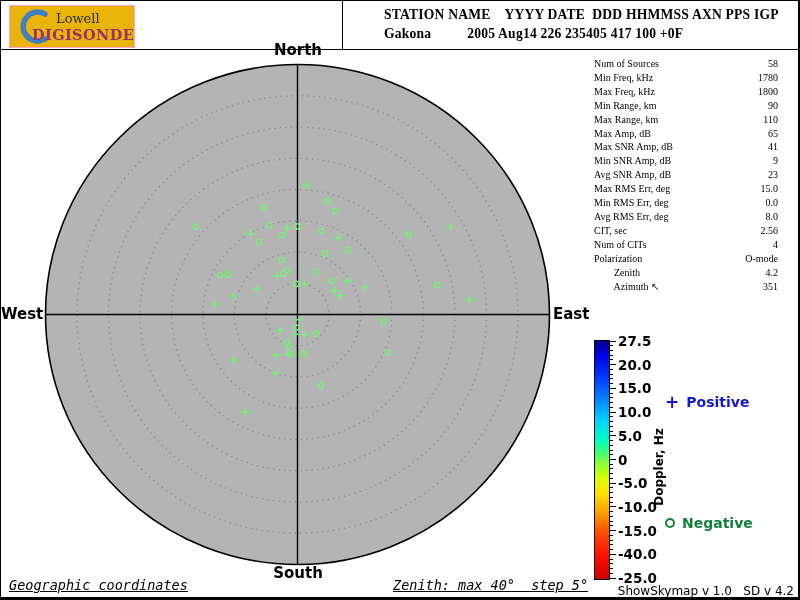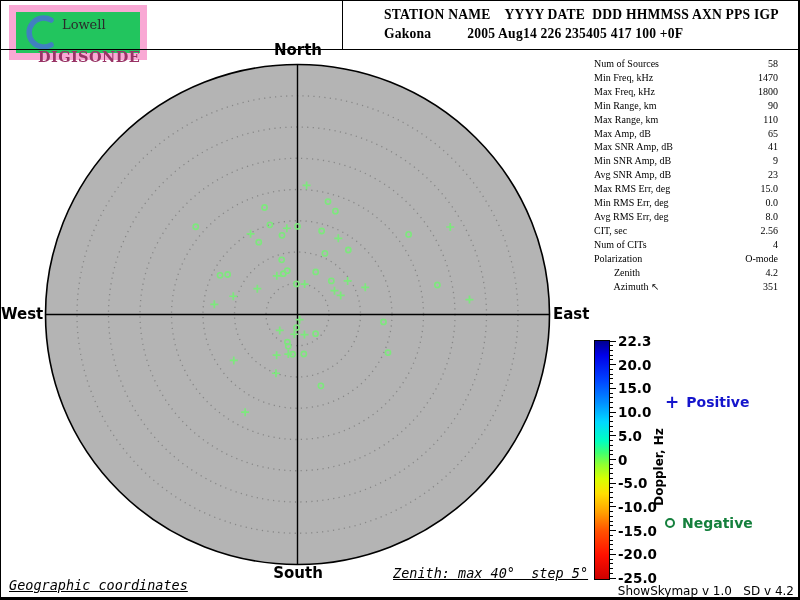--- a/index.html
+++ b/index.html
@@ -4,21 +4,21 @@
 <style>
   html,body{margin:0;padding:0;background:#fff;}
   .win{position:relative;width:797px;height:596px;border:1px solid #000;border-bottom-width:3px;border-right-width:2px;background:#fff;overflow:hidden;font-family:"DejaVu Sans",sans-serif;color:#000;}
   
   .hdr-sep{position:absolute;left:0;top:48px;width:100%;height:1px;background:#000;}
   .hdr-vdiv{position:absolute;left:341px;top:0;width:1px;height:48px;background:#000;}
   .hdr-line{position:absolute;left:383px;font-family:Liberation Serif, serif;font-weight:bold;font-size:13.6px;white-space:pre;letter-spacing:0.2px;}
   .hdr1{top:6px;}
   .hdr2{top:25px;}
   
-  .logo{position:absolute;left:8px;top:4px;width:124px;height:41px;border:7px solid #f9a8d4;background:#22c55e;}
+  .logo{position:absolute;left:8px;top:4px;width:124px;height:41px;border:1px solid #f9a8d4;background:#eab308;}
   .logo-lowell{position:absolute;left:46px;top:5px;font-family:"DejaVu Serif",serif;font-size:13px;color:#2b2b2b;}
   .logo-digi{position:absolute;left:22px;top:20px;font-family:"DejaVu Serif",serif;font-weight:bold;font-size:14.5px;letter-spacing:0.4px;}
   
   .compass{position:absolute;font-weight:bold;font-size:15px;}
   .north{left:247px;top:40px;width:100px;text-align:center;}
   .south{left:247px;top:563px;width:100px;text-align:center;}
   .west {left:0px;top:304px;width:42px;text-align:right;}
   .east {left:552px;top:304px;width:60px;text-align:left;}
   
   .stats{position:absolute;left:593px;top:56px;width:184px;font-family:Liberation Serif, serif;font-size:10px;line-height:13.9px;}
@@ -32,34 +32,34 @@
   .dop-label{position:absolute;left:658px;top:466px;transform:translate(-50%,-50%) rotate(-90deg);font-weight:bold;font-size:12px;white-space:nowrap;}
   
   .legend{position:absolute;font-weight:bold;font-size:14px;display:flex;align-items:center;}
   .legend-pos{left:664px;top:393px;}
   .legend-neg{left:664px;top:514px;}
   .plus-glyph{font-size:17px;margin-right:7px;line-height:14px;}
   .ring-glyph{display:inline-block;width:6px;height:6px;border:2px solid currentColor;border-radius:50%;margin-right:7px;}
   
   .f-ital{position:absolute;font-family:"DejaVu Sans Mono",monospace;font-style:italic;font-size:13.5px;text-decoration:underline;white-space:pre;}
   .f-left{left:8px;top:576px;}
-  .f-center{left:392px;top:564px;text-align:center;}
+  .f-center{left:392px;top:576px;text-align:center;}
   .f-right{position:absolute;right:4px;top:583px;font-size:12px;white-space:pre;}
 </style>
 </head>
 <body>
 
 <div class="win">
 
   <div class="logo">
     <svg width="44" height="39" style="position:absolute;left:0;top:0">
       <path d="M 35 8 A 14.5 14.5 0 1 0 35 33" fill="none" stroke="#4080c0" stroke-width="5.5" stroke-linecap="round"></path>
     </svg>
     <div class="logo-lowell" style="color: rgb(43, 43, 43);">Lowell</div>
-    <div class="logo-digi" id="digi" style="color: rgb(153, 51, 102); margin-top: 16px;">DIGISONDE</div>
+    <div class="logo-digi" id="digi" style="color: rgb(153, 51, 102);">DIGISONDE</div>
   </div>
   <div class="hdr-line hdr1">STATION NAME    YYYY DATE  DDD HHMMSS AXN PPS IGP</div>
   <div class="hdr-line hdr2">Gakona          2005 Aug14 226 235405 417 100 +0F</div>
   <div class="hdr-vdiv"></div>
   <div class="hdr-sep"></div>
 
   <svg id="plotsvg" width="797" height="596" style="position:absolute;left:0;top:0">
     <ellipse id="plot-disc" cx="296.5" cy="313.5" rx="252" ry="250" fill="#b4b4b4" stroke="#000000" stroke-width="1.6"></ellipse>
     <g id="rings">
         <ellipse cx="296.5" cy="313.5" rx="31.5" ry="31.25" fill="none" stroke="#878787" stroke-width="1.3" stroke-dasharray="1.2 4.3"></ellipse>
@@ -135,21 +135,21 @@
   <div class="compass west">West</div>
   <div class="compass east">East</div>
 
   <div class="stats" id="stats">
       <div class="stat-row">
         <span class="sl">Num of Sources</span>
         <span class="sv">58</span>
       </div>
       <div class="stat-row">
         <span class="sl">Min Freq, kHz</span>
-        <span class="sv">1470</span>
+        <span class="sv">1780</span>
       </div>
       <div class="stat-row">
         <span class="sl">Max Freq, kHz</span>
         <span class="sv">1800</span>
       </div>
       <div class="stat-row">
         <span class="sl">Min Range, km</span>
         <span class="sv">90</span>
       </div>
       <div class="stat-row">
@@ -202,21 +202,21 @@
       </div>
       <div class="stat-row">
         <span class="sl">        Azimuth ↖</span>
         <span class="sv">351</span>
       </div>
     </div>
 
   <div class="cbar" id="cbar" style="background: linear-gradient(rgb(0, 0, 144) 0%, rgb(0, 0, 232) 6%, rgb(0, 64, 255) 16%, rgb(0, 144, 255) 26%, rgb(0, 216, 255) 34%, rgb(0, 255, 192) 42%, rgb(64, 255, 112) 47%, rgb(144, 255, 48) 52%, rgb(216, 255, 0) 58%, rgb(255, 224, 0) 64%, rgb(255, 160, 0) 72%, rgb(255, 80, 0) 80%, rgb(255, 16, 0) 90%, rgb(204, 0, 0) 100%);"></div>
   <div id="cticks">
       <div class="ctick" style="left: 609px; top: 339.5px; width: 6px;"></div>
-      <div class="ctick-label" style="left: 617px; top: 332px;">22.3</div>
+      <div class="ctick-label" style="left: 617px; top: 332px;">27.5</div>
       <div class="ctick" style="left: 609px; top: 344.24px; width: 3px;"></div>
       <div class="ctick" style="left: 609px; top: 348.98px; width: 3px;"></div>
       <div class="ctick" style="left: 609px; top: 353.72px; width: 3px;"></div>
       <div class="ctick" style="left: 609px; top: 358.46px; width: 3px;"></div>
       <div class="ctick" style="left: 609px; top: 363.2px; width: 6px;"></div>
       <div class="ctick-label" style="left: 617px; top: 355.7px;">20.0</div>
       <div class="ctick" style="left: 609px; top: 367.94px; width: 3px;"></div>
       <div class="ctick" style="left: 609px; top: 372.68px; width: 3px;"></div>
       <div class="ctick" style="left: 609px; top: 377.42px; width: 3px;"></div>
       <div class="ctick" style="left: 609px; top: 382.16px; width: 3px;"></div>
@@ -256,21 +256,21 @@
       <div class="ctick" style="left: 609px; top: 514.88px; width: 3px;"></div>
       <div class="ctick" style="left: 609px; top: 519.62px; width: 3px;"></div>
       <div class="ctick" style="left: 609px; top: 524.36px; width: 3px;"></div>
       <div class="ctick" style="left: 609px; top: 529.1px; width: 6px;"></div>
       <div class="ctick-label" style="left: 617px; top: 521.6px;">-15.0</div>
       <div class="ctick" style="left: 609px; top: 533.84px; width: 3px;"></div>
       <div class="ctick" style="left: 609px; top: 538.58px; width: 3px;"></div>
       <div class="ctick" style="left: 609px; top: 543.32px; width: 3px;"></div>
       <div class="ctick" style="left: 609px; top: 548.06px; width: 3px;"></div>
       <div class="ctick" style="left: 609px; top: 552.8px; width: 6px;"></div>
-      <div class="ctick-label" style="left: 617px; top: 545.3px;">-20.0</div>
+      <div class="ctick-label" style="left: 617px; top: 545.3px;">-40.0</div>
       <div class="ctick" style="left: 609px; top: 557.54px; width: 3px;"></div>
       <div class="ctick" style="left: 609px; top: 562.28px; width: 3px;"></div>
       <div class="ctick" style="left: 609px; top: 567.02px; width: 3px;"></div>
       <div class="ctick" style="left: 609px; top: 571.76px; width: 3px;"></div>
       <div class="ctick" style="left: 609px; top: 576.5px; width: 6px;"></div>
       <div class="ctick-label" style="left: 617px; top: 569px;">-25.0</div>
     </div>
   <div class="dop-label">Doppler, Hz</div>
 
   <div class="legend legend-pos" id="legpos" style="color: rgb(21, 21, 204);">

